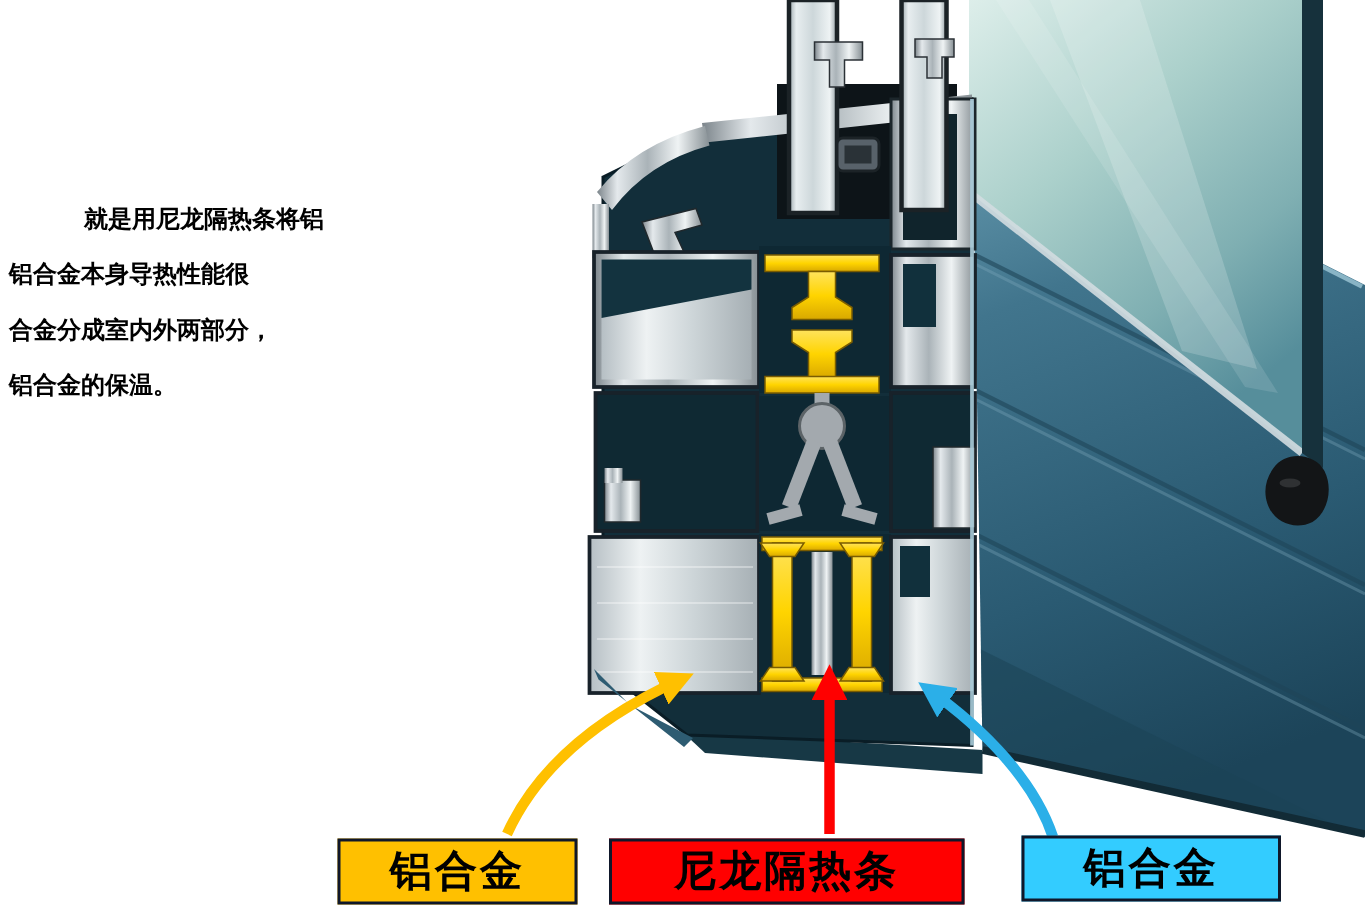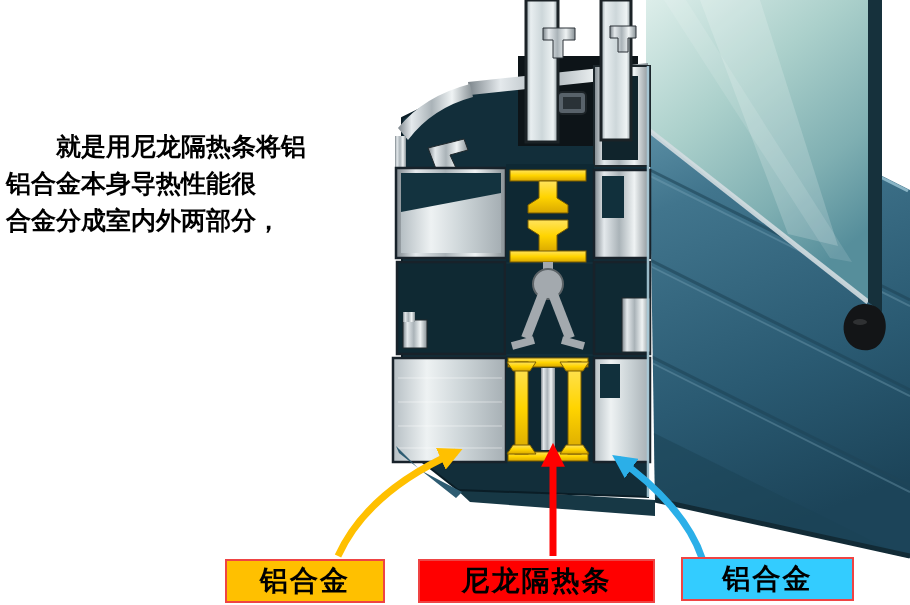--- a/index.html
+++ b/index.html
@@ -3,32 +3,32 @@
 <meta charset="utf-8">
 <style>
   html,body { margin:0; padding:0; background:#ffffff; }
   .canvas {
     position:relative; width:910px; height:605px; background:#ffffff;
     overflow:hidden; font-family:"Liberation Serif","DejaVu Serif",serif;
   }
   .illustration { position:absolute; left:0; top:0; }
   .paragraph {
     position:absolute; left:6px; top:128px; width:374px;
-    color:#000; font-weight:bold; font-size:25px; line-height:37px;
+    color:#000; font-weight:bold; font-size:16px; line-height:37px;
   }
   .paragraph .line { white-space:nowrap; }
   .paragraph .line.indent { text-indent:50px; }
   .label {
-    position:absolute; height:40px; border:2px solid #ef4444;
+    position:absolute; height:40px; border:2px solid #0f172a;
     display:flex; align-items:center; justify-content:center;
     font-weight:bold; font-size:28px; color:#000; letter-spacing:2px;
     box-sizing:content-box;
   }
   .label-yellow { left:225px; top:559px; width:156px; background:#FFC000; }
-  .label-red    { left:418px; top:559px; width:233px; background:#FF0000; }
+  .label-red    { left:406px; top:559px; width:233px; background:#FF0000; }
   .label-blue   { left:681px; top:557px; width:169px; background:#33CCFF; }
 </style>
 </head>
 <body>
 
 <div class="canvas">
 
   <svg class="illustration" width="910" height="605" viewBox="0 0 910 605">
     <defs>
       <linearGradient id="gTeal" x1="0" y1="0" x2="0.2" y2="1">
@@ -205,19 +205,20 @@
 
     <path d="M338,556 C358,512 398,478 456,452" fill="none" stroke="#FFC000" stroke-width="7" marker-end="url(#mY)"></path>
     <path d="M553,556 L553,450" fill="none" stroke="#FF0000" stroke-width="7" marker-end="url(#mR)"></path>
     <path d="M702,558 C690,522 658,487 618,459" fill="none" stroke="#2BAFE8" stroke-width="7" marker-end="url(#mB)"></path>
   </svg>
 
   <div class="paragraph">
     <div class="line indent">就是用尼龙隔热条将铝</div>
     <div class="line">铝合金本身导热性能很</div>
     <div class="line">合金分成室内外两部分，</div>
+    <div class="line">铝合金的保温。</div>
   </div>
 
   <div class="label label-yellow">铝合金</div>
   <div class="label label-red">尼龙隔热条</div>
   <div class="label label-blue">铝合金</div>
 
 </div>
 
 </body></html>

